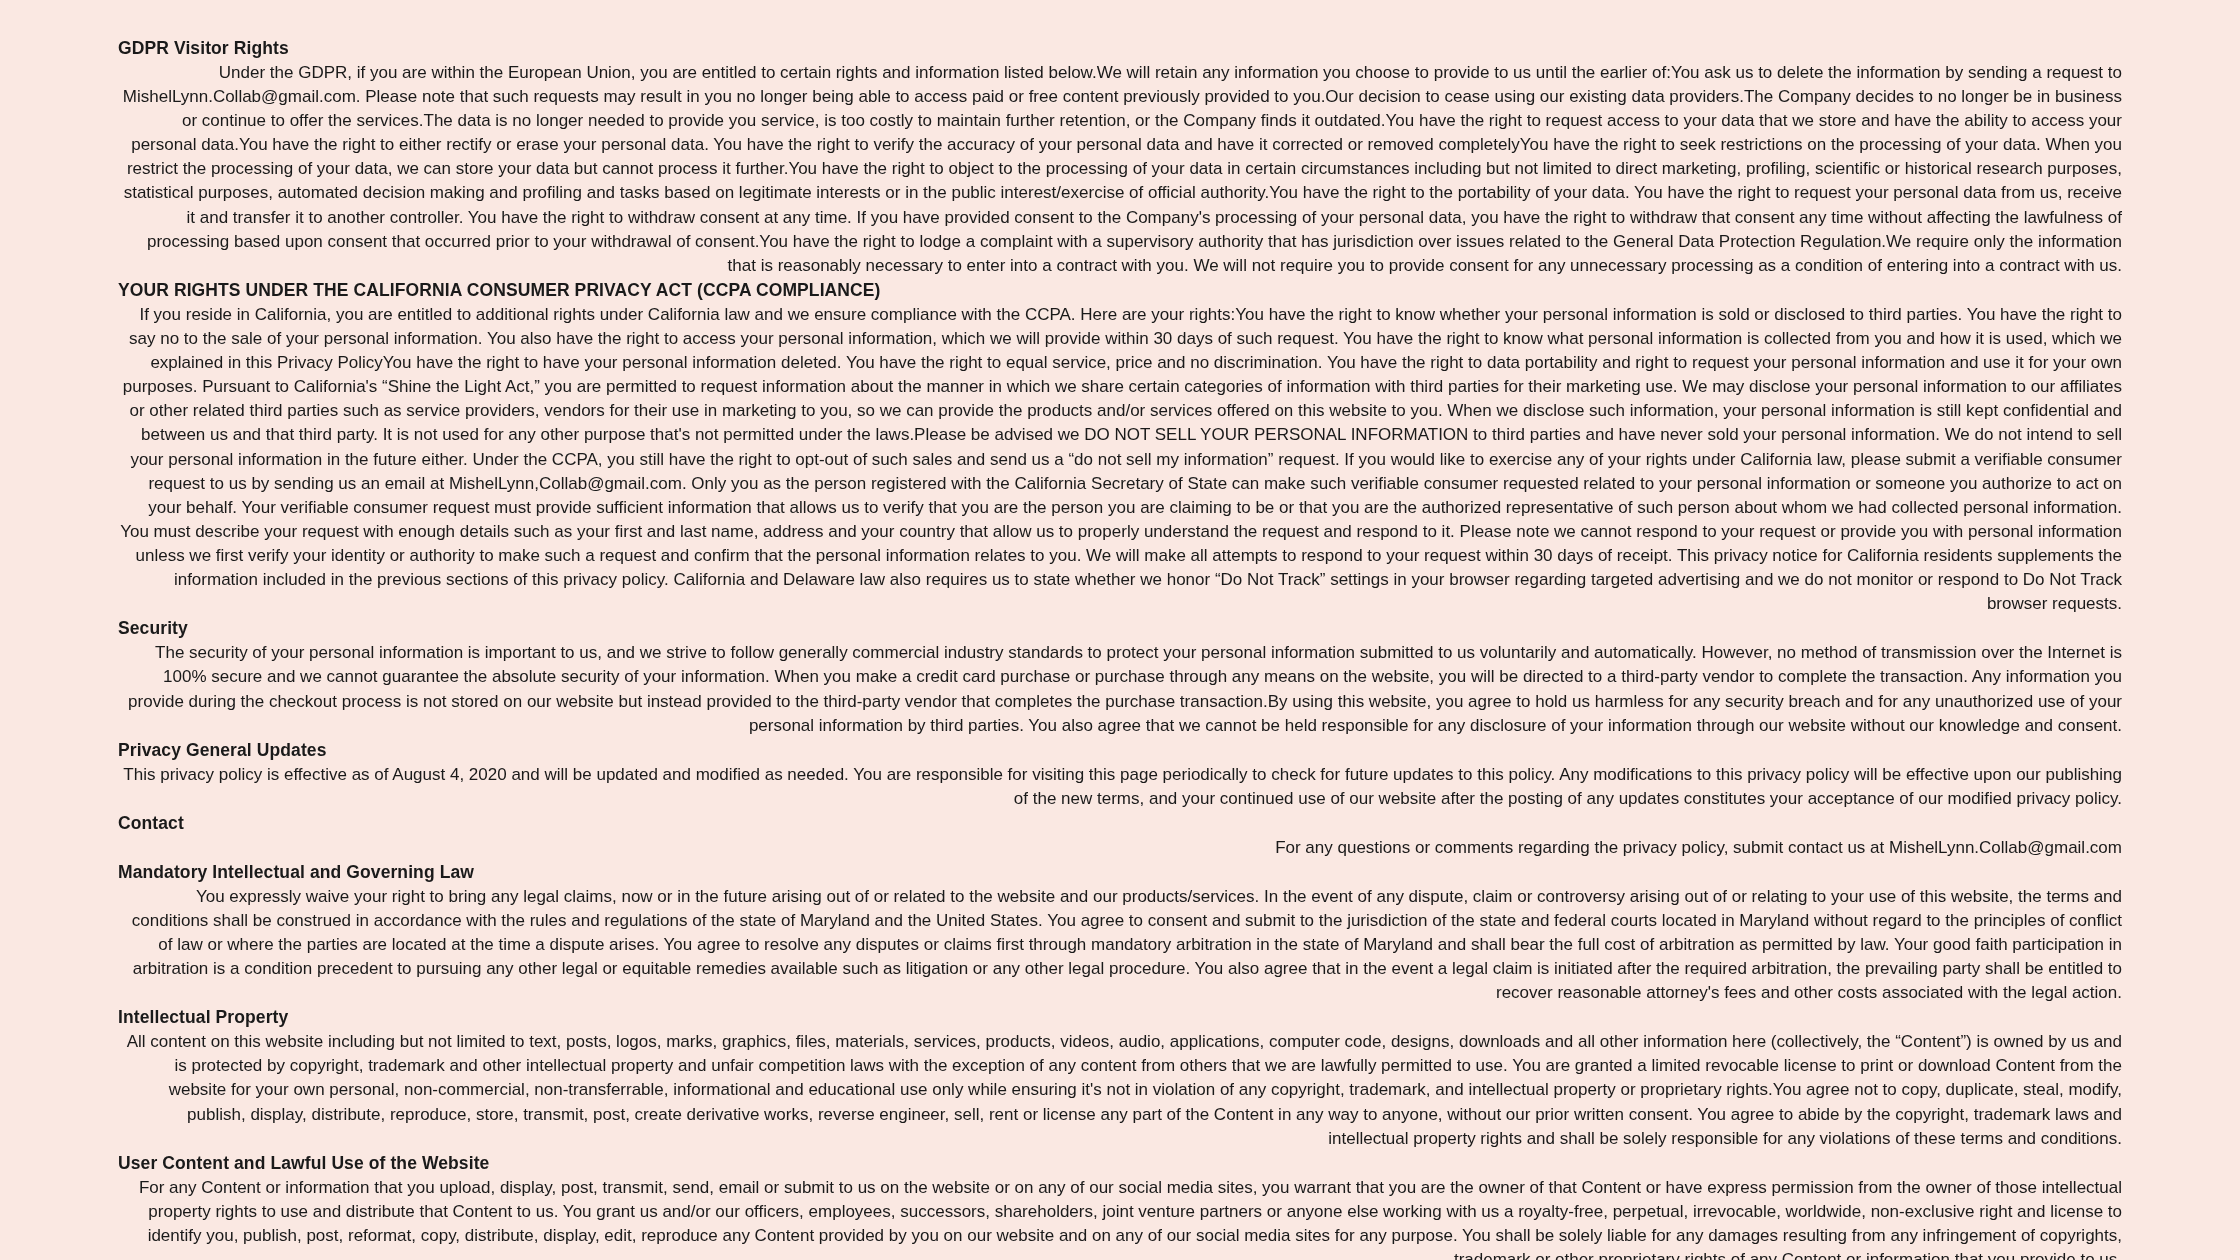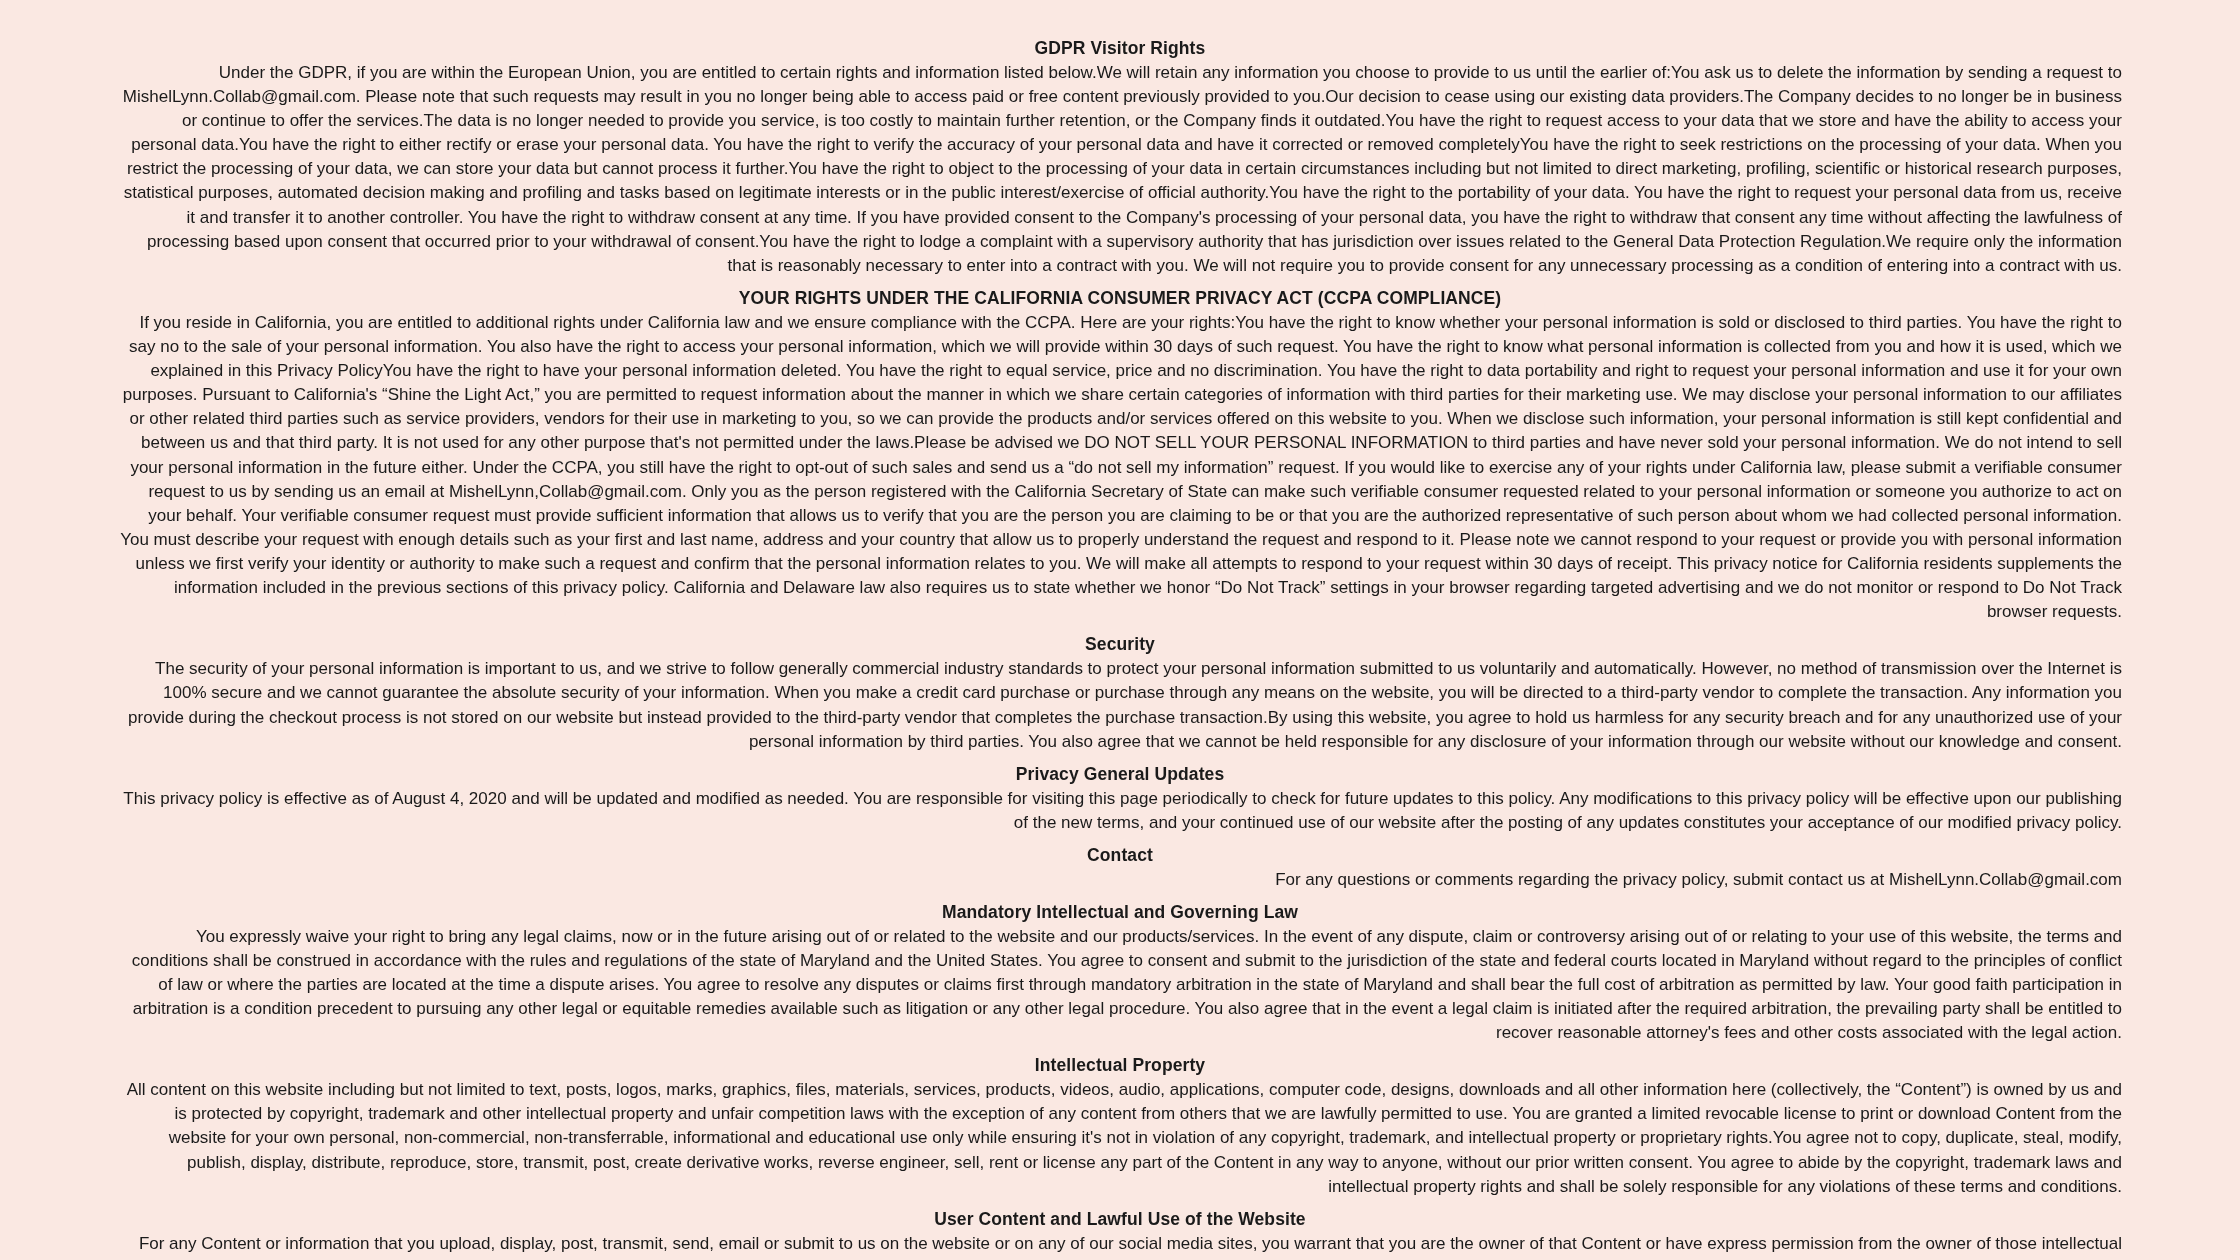--- a/index.html
+++ b/index.html
@@ -18,35 +18,34 @@
     box-sizing: border-box;
     padding: 36px 118px 40px 118px;
     background: #fae8e2;
   }
   .doc {
     width: 100%;
   }
   h2.section-heading {
     font-size: 17.5px;
     font-weight: bold;
-    text-align: center;
     margin: 0;
     padding: 0;
     line-height: 1.42;
     letter-spacing: 0.1px;
   }
   p.body-text {
     font-size: 17px;
     line-height: 1.42;
     text-align: right;
     margin: 0;
     padding: 0;
   }
   .block + .block {
-    margin-top: 8px;
+    margin-top: 0px;
   }
 </style>
 </head>
 <body>
 
 <div class="page">
   <div class="doc">
 
     <div class="block">
       <h2 class="section-heading">GDPR Visitor Rights</h2>

